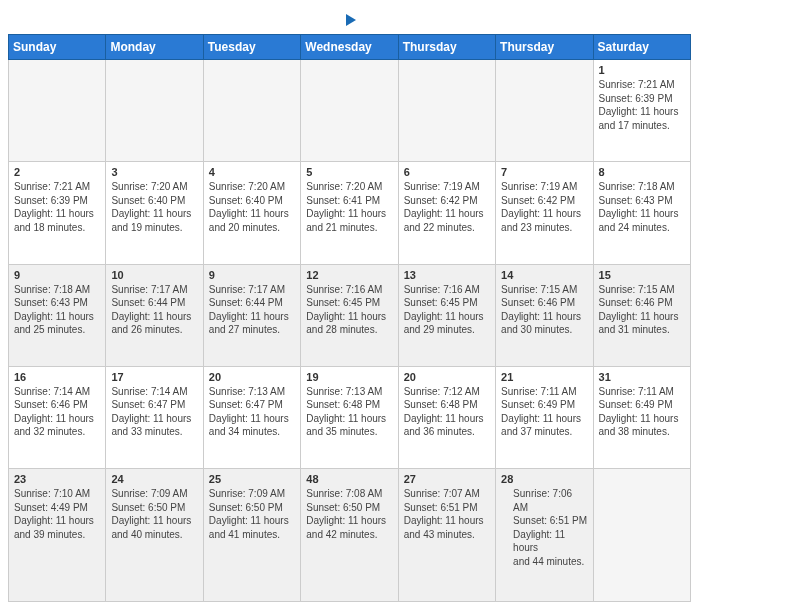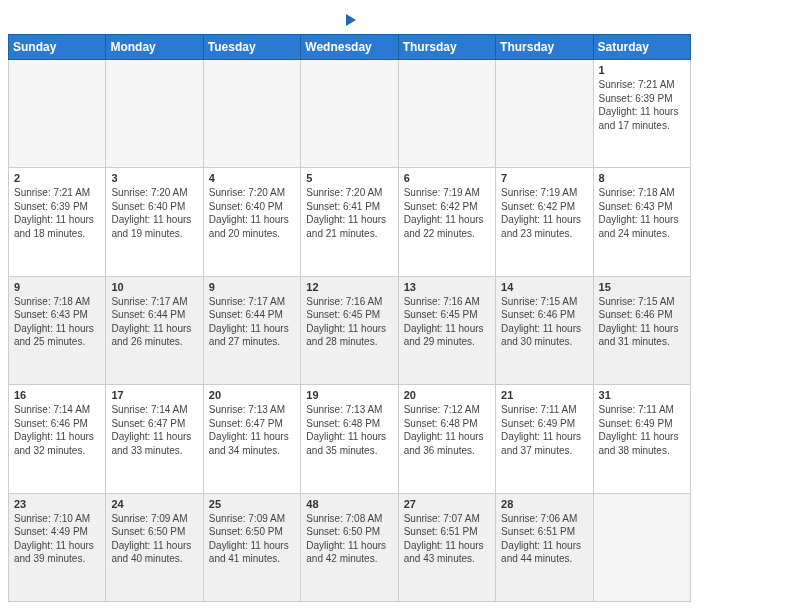--- a/index.html
+++ b/index.html
@@ -339,21 +339,21 @@
           </td>
           <td class="shaded">
             <span class="day-num">27</span>
             <div class="day-info" style="white-space: pre-line;">Sunrise: 7:07 AM
 Sunset: 6:51 PM
 Daylight: 11 hours
 and 43 minutes.</div>
           </td>
           <td class="shaded">
             <span class="day-num">28</span>
-            <div class="day-info" style="white-space: pre-line;">Sunrise: 7:06 AM
+            <div class="day-info" style="white-space: pre-line; margin-left: 12px;">Sunrise: 7:06 AM
 Sunset: 6:51 PM
 Daylight: 11 hours
 and 44 minutes.</div>
           </td>
           <td class="empty"></td>
         </tr>
       </tbody>
   </table>
 </div>
 

